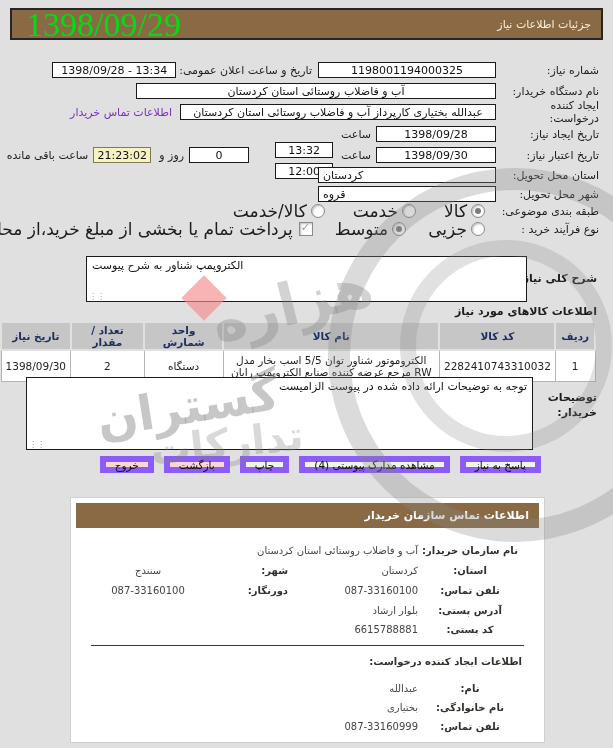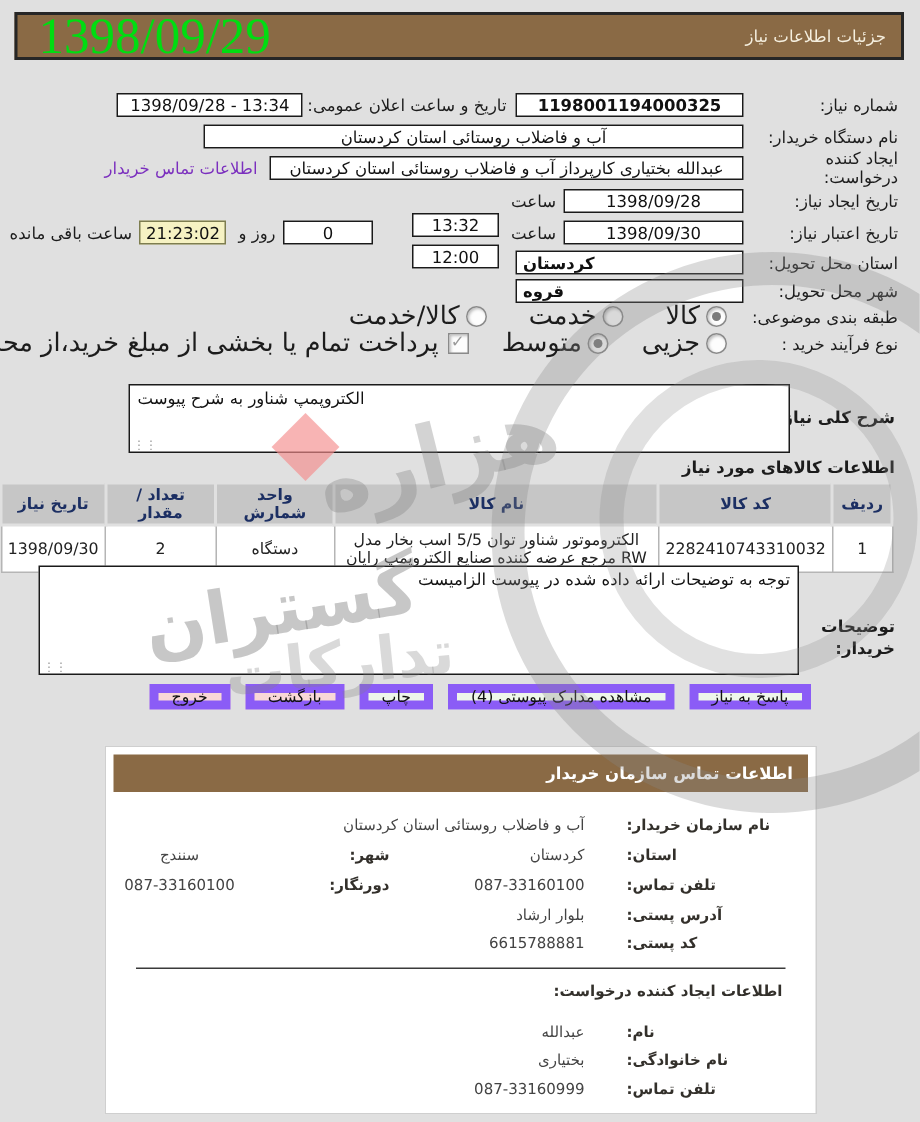--- a/index.html
+++ b/index.html
@@ -12,21 +12,21 @@
   .date-overlay{position:absolute;left:14px;top:-4px;color:#00dd11;font-size:34px;font-family:"Liberation Serif", serif;direction:ltr;}
 
   
   .frow{position:absolute;right:14px;left:4px;height:18px;display:flex;align-items:center;direction:rtl;}
   .lbl{width:100px;text-align:right;font-size:11px;color:#1c1c1c;flex:0 0 auto;}
   .mid{font-size:11px;color:#1c1c1c;margin:0 5px;flex:0 0 auto;}
   .box{display:flex;align-items:center;background:#fff;border:1px solid #1a1a1a;height:16px;box-sizing:border-box;font-size:11px;color:#111;padding:0 4px;flex:0 0 auto;margin-right:3px;}
   .center{justify-content:center;}
   .rightal{justify-content:flex-end;}
   .ltr{direction:ltr;}
-  .w176{width:152px;font-weight:bold;} .w122{width:124px;} .w360{width:360px;} .w315{width:316px;}
+  .w176{width:178px;} .w122{width:124px;} .w360{width:360px;} .w315{width:316px;}
   .w120{width:120px;} .w58{width:58px;margin-top:32px;} .w60{width:60px;} .wY{width:58px;}
   .lbl2{font-size:11px;color:#1c1c1c;margin-right:6px;flex:0 0 auto;}
   .yellowbox{background:#f6f2c3;border:1px solid #7d7d50;}
   .linktext{color:#7b2fbe;font-size:11px;margin-right:8px;cursor:pointer;}
 
   .radio{width:12px;height:12px;border-radius:50%;border:1px solid #8a8a8a;background:#fdfdfd;display:inline-block;margin:0 14px 0 4px;position:relative;flex:0 0 auto;box-shadow:inset 1px 1px 2px rgba(0,0,0,.25);}
   .radio.selected::after{content:"";position:absolute;top:3px;left:3px;width:6px;height:6px;border-radius:50%;background:#7c7c7c;}
   .opt{font-size:17px;color:#1c1c1c;flex:0 0 auto;}
   .checkbox{width:12px;height:12px;border:1px solid #8a8a8a;background:#fdfdfd;display:inline-block;margin:0 22px 0 6px;position:relative;flex:0 0 auto;box-shadow:inset 1px 1px 2px rgba(0,0,0,.25);}
   .checkbox.checked::after{content:"✓";position:absolute;top:-2px;left:1px;font-size:11px;color:#9a9a9a;}
@@ -45,21 +45,21 @@
   
   .btnrow{position:absolute;top:456px;right:72px;display:flex;direction:rtl;gap:10px;align-items:center;}
   .btn{border:6px solid #8b5cf6;height:17px;display:flex;align-items:center;justify-content:center;font-size:10.5px;color:#111;padding:0 9px;cursor:pointer;box-sizing:border-box;white-space:nowrap;}
   .btn-green{background:#eef6ea;}
   .btn-pink{background:#f9d7d7;}
 
   
   .panel{position:absolute;top:497px;left:70px;width:475px;height:246px;background:#fff;border:1px solid #cfcfcf;box-sizing:border-box;}
   .panel-header{position:absolute;top:5px;left:5px;right:5px;height:25px;background:#8a6a45;color:#fff;font-size:11px;font-weight:bold;display:flex;align-items:center;padding:0 10px;box-sizing:border-box;}
   .prow{position:absolute;right:0;left:0;height:16px;display:flex;align-items:center;direction:rtl;font-size:10px;}
-  .plbl{width:126px;text-align:left;padding-right:22px;font-weight:bold;color:#33302b;flex:0 0 auto;box-sizing:border-box;margin-left:28px;}
+  .plbl{width:126px;text-align:center;padding-right:22px;font-weight:bold;color:#33302b;flex:0 0 auto;box-sizing:border-box;}
   .pval{width:130px;text-align:right;color:#444;flex:0 0 auto;}
   .plbl2{width:80px;text-align:right;font-weight:bold;color:#33302b;flex:0 0 auto;}
   .pval2{width:120px;text-align:center;color:#444;flex:0 0 auto;}
   .pnum{direction:ltr;}
   .pdivider{position:absolute;top:147px;left:20px;right:20px;border-top:1px solid #3a3a3a;}
   .pheading{position:absolute;right:22px;font-size:10px;font-weight:bold;color:#33302b;}
 
   
   .wm{position:absolute;pointer-events:none;z-index:40;}
   .wm-circle{top:168px;left:328px;width:330px;height:330px;border:22px solid rgba(135,135,135,.30);border-radius:50%;}
@@ -169,21 +169,21 @@
         <td>1</td>
         <td class="ltr">2282410743310032</td>
         <td>الکتروموتور شناور توان 5/5 اسب بخار مدل RW مرجع عرضه کننده صنایع الکتروپمپ رایان</td>
         <td>دستگاه</td>
         <td>2</td>
         <td class="ltr">1398/09/30</td>
       </tr>
     </tbody>
   </table>
 
-  <div class="notes-lbl" style="top:410px">
+  <div class="notes-lbl" style="top:390px">
     <span>توضیحات</span><br>
     <span>خریدار:</span>
   </div>
   <div class="textarea" style="top:377px;right:80px;left:26px;height:73px;">
     <span style="display:block;text-align:right;">توجه به توضیحات ارائه داده شده در پیوست الزامیست</span>
     <span class="resize-dots">⋮⋮</span>
   </div>
 
   <div class="btnrow">
     <div class="btn btn-green">پاسخ به نیاز</div>

